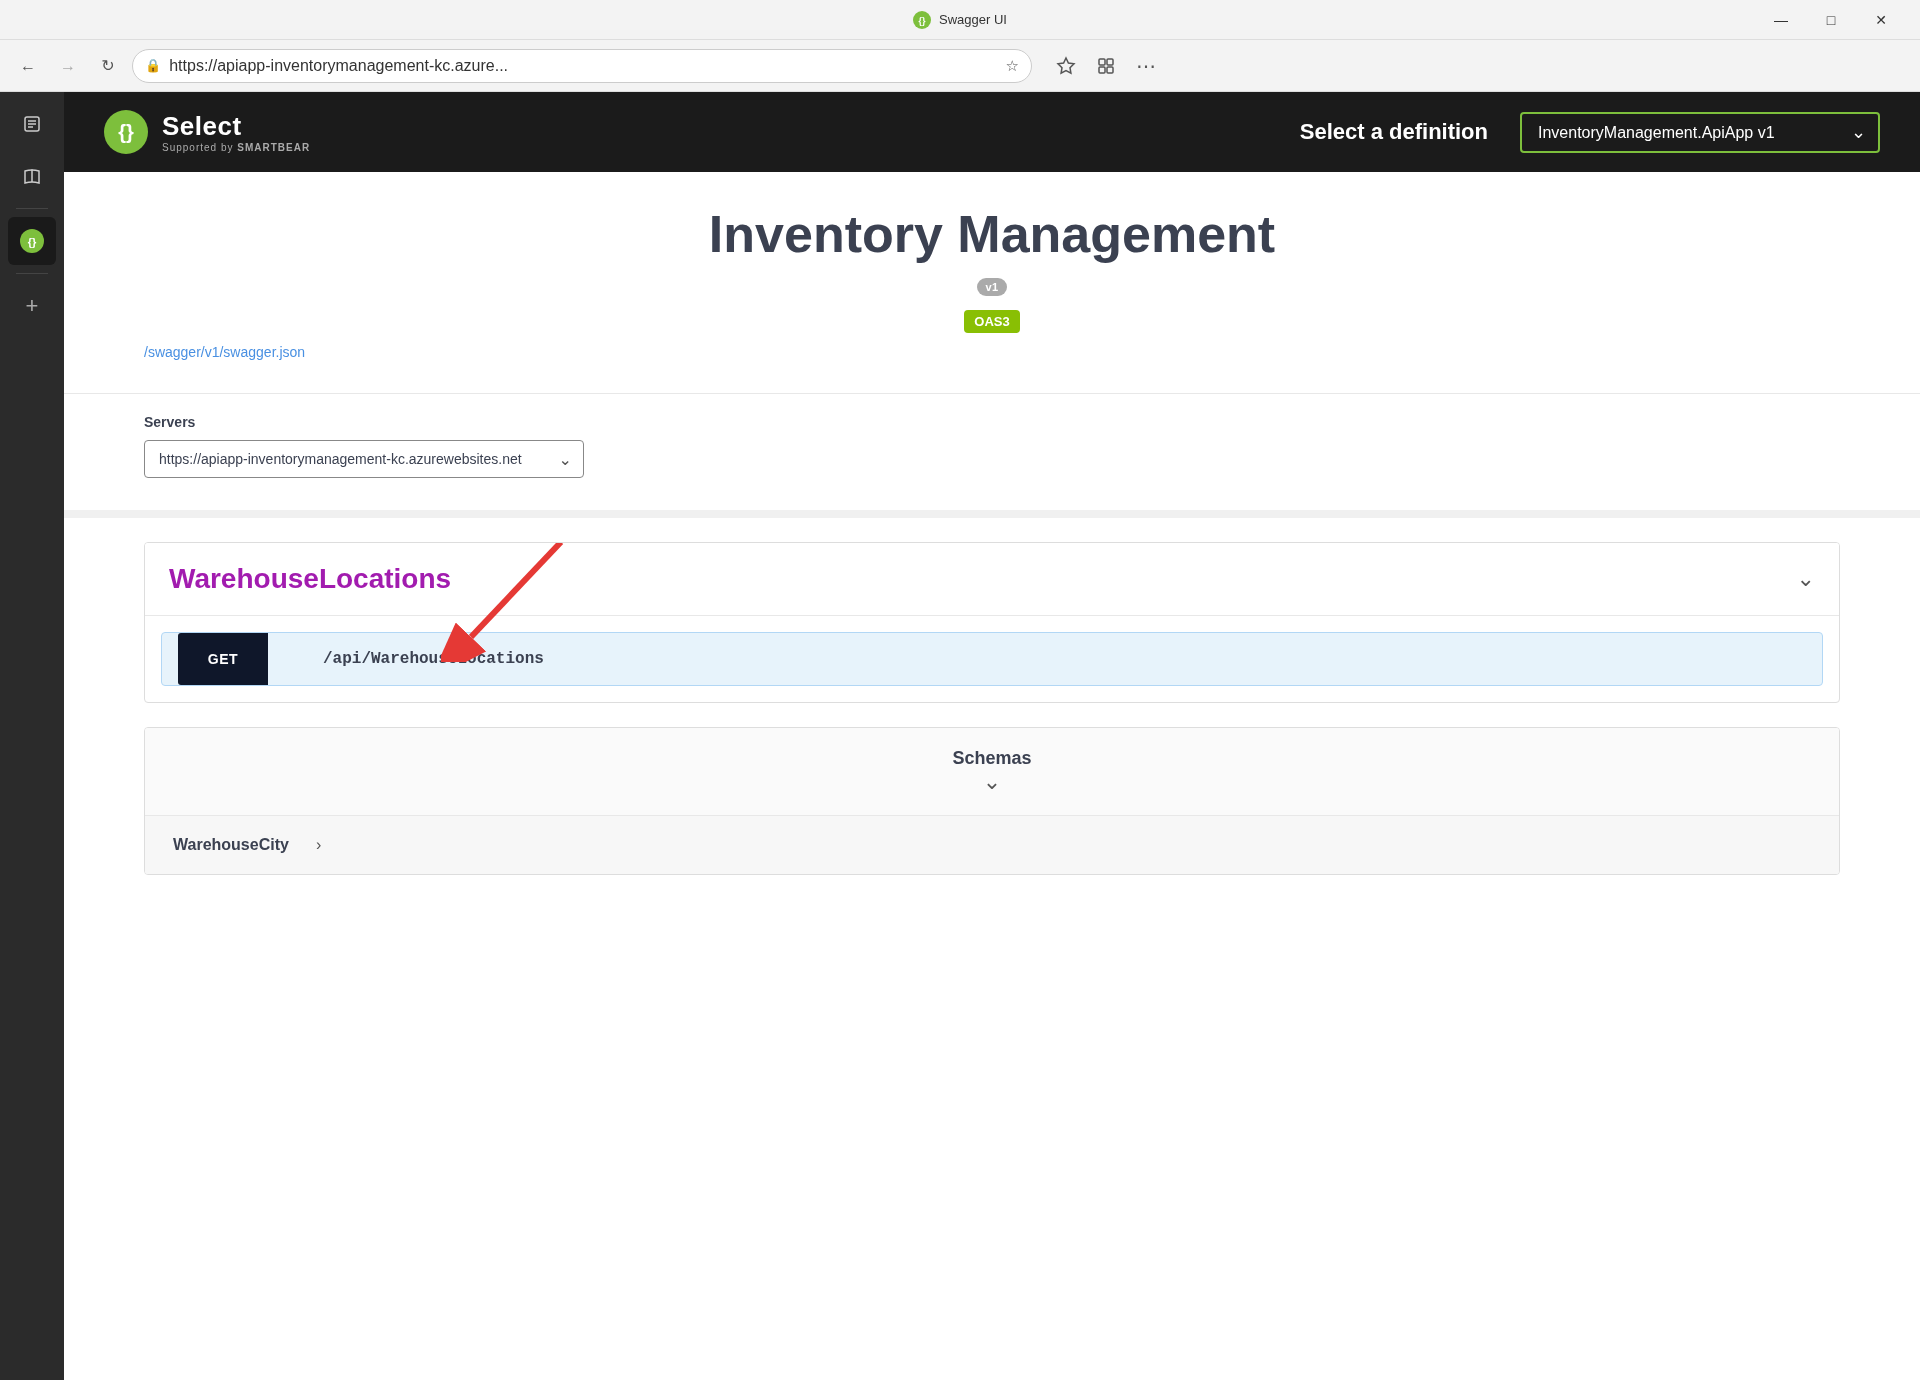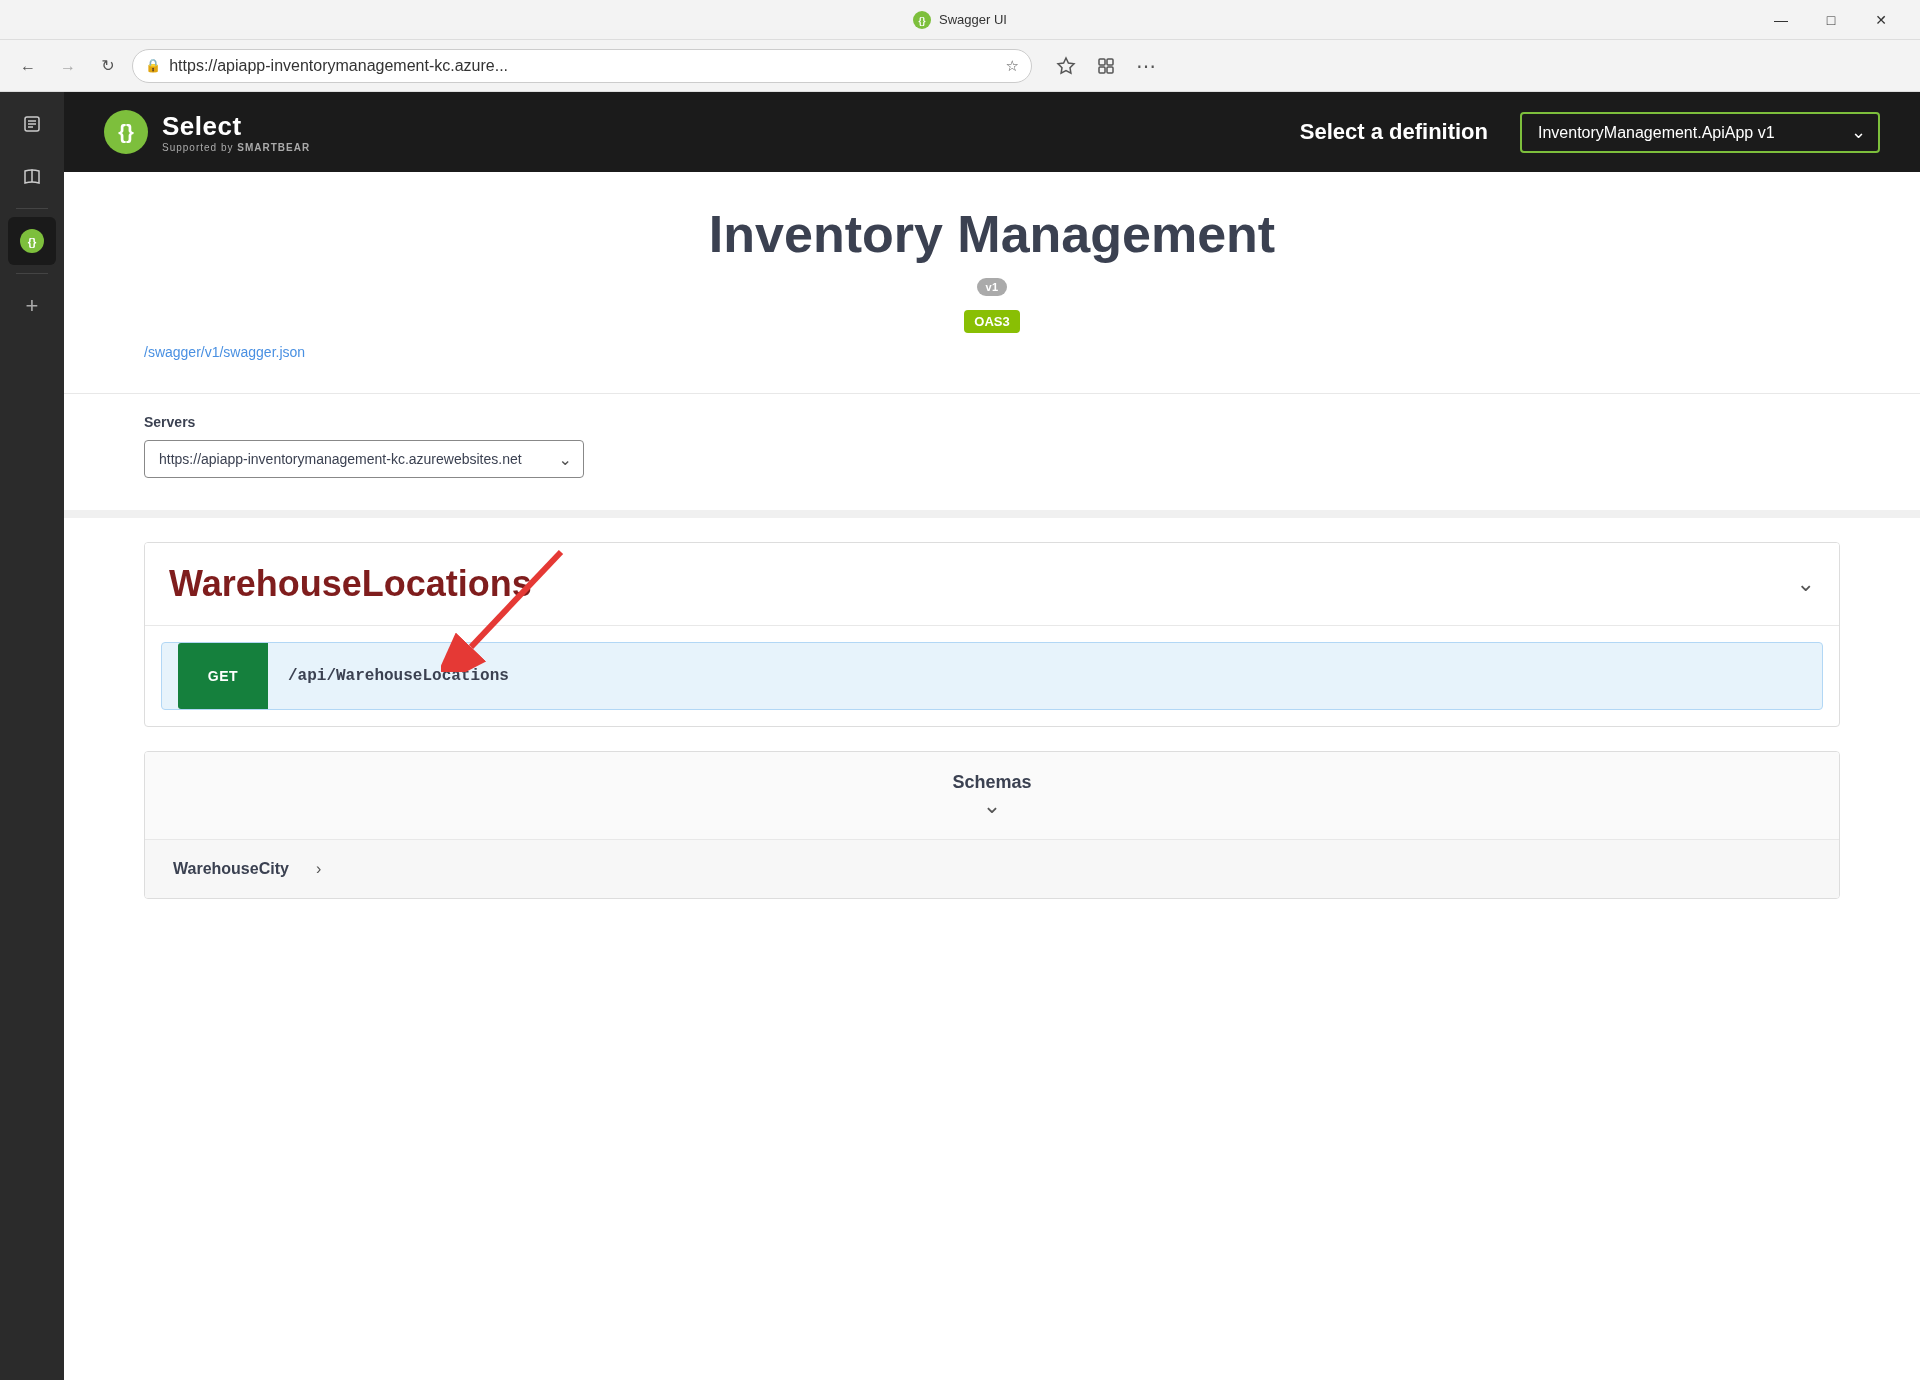--- a/index.html
+++ b/index.html
@@ -199,53 +199,54 @@
     }
     .api-group-header {
       background: #fff;
       padding: 20px 24px;
       display: flex;
       align-items: center;
       justify-content: space-between;
       cursor: pointer;
       border-bottom: 1px solid #e8e8e8;
     }
-    .api-group-title { font-size: 36px; font-weight: 700; color: #7f1d1d; }
+    .api-group-title { font-size: 28px; font-weight: 700; color: #a21caf; }
     .group-chevron { font-size: 22px; color: #555; }
 
     
     .endpoint-row {
       display: flex;
       align-items: center;
       margin: 16px 0;
       padding: 0 16px;
       gap: 0;
       border: 1px solid #b2d7f5;
       border-radius: 4px;
       background: #e7f3fb;
       cursor: pointer;
       overflow: hidden;
     }
     .method-badge {
-      background: #15803d;
+      background: #0f172a;
       color: #fff;
       font-size: 14px;
       font-weight: 700;
-      padding: 25px 20px;
+      padding: 18px 20px;
       min-width: 90px;
       text-align: center;
       letter-spacing: 0.5px;
       border-radius: 3px 0 0 3px;
     }
     .endpoint-path {
       padding: 14px 20px;
       font-size: 16px;
       font-family: 'Courier New', monospace;
       color: #3b4151;
       font-weight: 600;
+      margin-left: 35px;
     }
 
     
     .schemas-group {
       border: 1px solid #ddd;
       border-radius: 4px;
       margin: 24px 80px;
       overflow: hidden;
     }
     .schemas-header {

